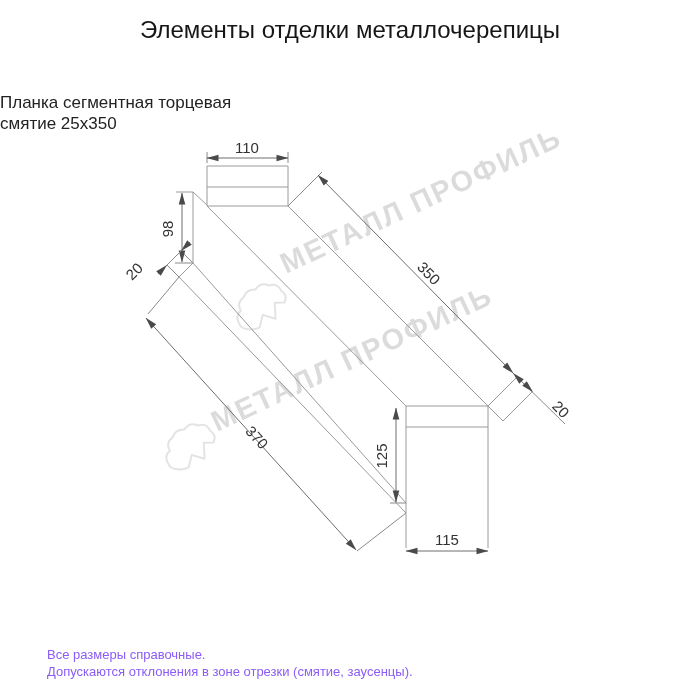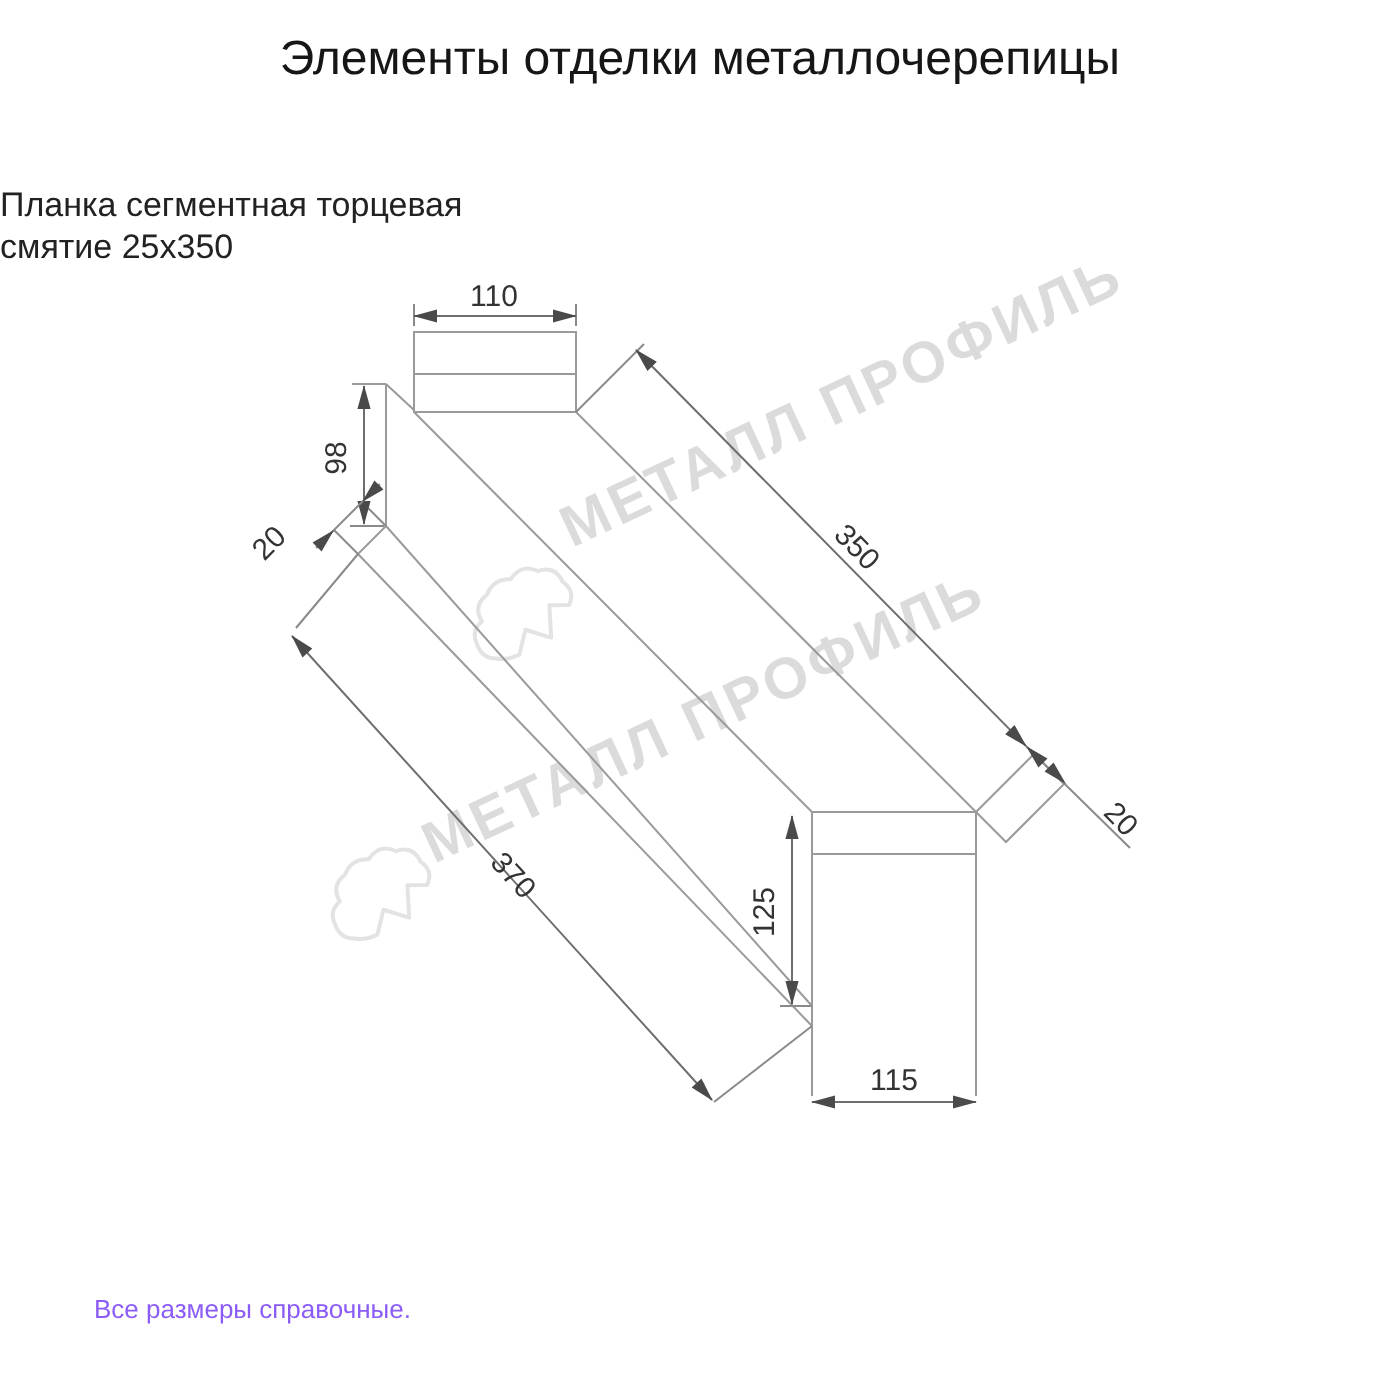--- a/index.html
+++ b/index.html
@@ -119,15 +119,16 @@
       <text class="dimtext" transform="translate(425,277) rotate(45.5)">350</text>
       <text class="dimtext" transform="translate(253,441) rotate(47.5)">370</text>
       <text class="dimtext" transform="translate(557,413) rotate(45.5)">20</text>
       <text class="dimtext" transform="translate(387,456) rotate(-90)">125</text>
       <text class="dimtext" x="447" y="545">115</text>
     </g>
   </svg>
 
   <div class="footer">
     <div>Все размеры справочные.</div>
+    <div>Допускаются отклонения в зоне отрезки (смятие, заусенцы).</div>
   </div>
 
 </div>
 
 </body></html>

